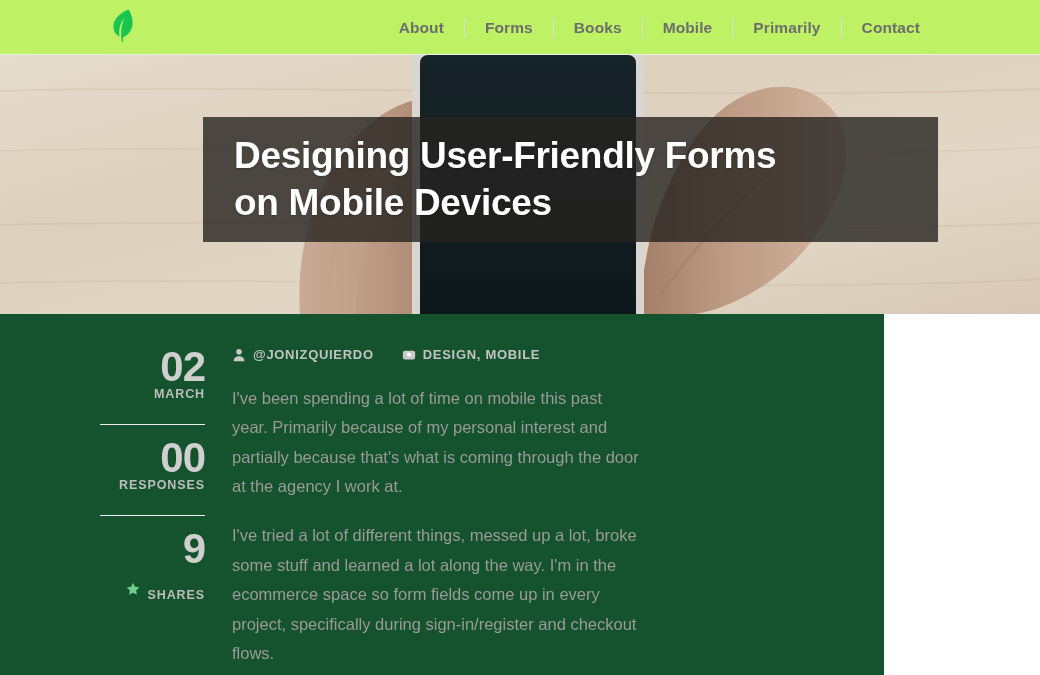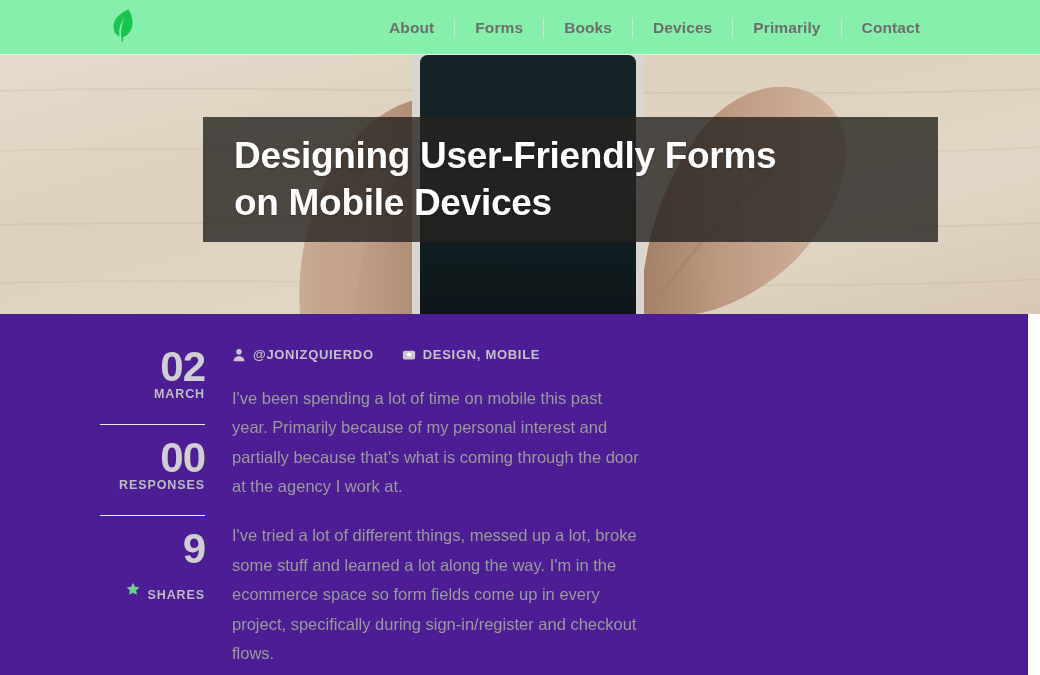--- a/index.html
+++ b/index.html
@@ -7,21 +7,21 @@
     width: 1040px; height: 675px;
     font-family: "Liberation Sans", sans-serif;
     background: #ffffff;
     overflow: hidden;
   }
 
   
   .site-header {
     position: relative;
     width: 1040px; height: 55px;
-    background: #86efac;
+    background: #bef264;
     border-bottom: 1px solid #ececec;
     display: flex; align-items: center;
   }
   .logo {
     position: absolute; left: 108px; top: 8px;
     width: 26px; height: 34px;
     display: block;
   }
   .main-nav {
     position: absolute; right: 100px; top: 0;
@@ -66,23 +66,23 @@
     font-size: 37px;
     font-weight: bold;
     line-height: 1.25;
     letter-spacing: -0.3px;
     text-shadow: 0 1px 2px rgba(0,0,0,.25);
   }
 
   
   .post-wrap {
     position: relative;
-    width: 1028px;
+    width: 884px;
     height: 361px;
-    background: #4c1d95;
+    background: #14532d;
     text-decoration: underline;
   }
 
   
   .meta-rail {
     position: absolute;
     left: 100px; top: 33px;
     width: 105px;
     text-align: right;
   }
@@ -190,21 +190,21 @@
     </svg>
   </a>
 
   <nav class="main-nav">
     <a class="nav-item" href="#">About</a>
     <span class="nav-sep"></span>
     <a class="nav-item" href="#">Forms</a>
     <span class="nav-sep"></span>
     <a class="nav-item" href="#">Books</a>
     <span class="nav-sep"></span>
-    <a class="nav-item" href="#">Devices</a>
+    <a class="nav-item" href="#">Mobile</a>
     <span class="nav-sep"></span>
     <a class="nav-item" href="#">Primarily</a>
     <span class="nav-sep"></span>
     <a class="nav-item" href="#">Contact</a>
   </nav>
 </header>
 
 <section class="hero">
   <svg class="hero-bg" viewBox="0 0 1040 259" preserveAspectRatio="none">
     <defs>

